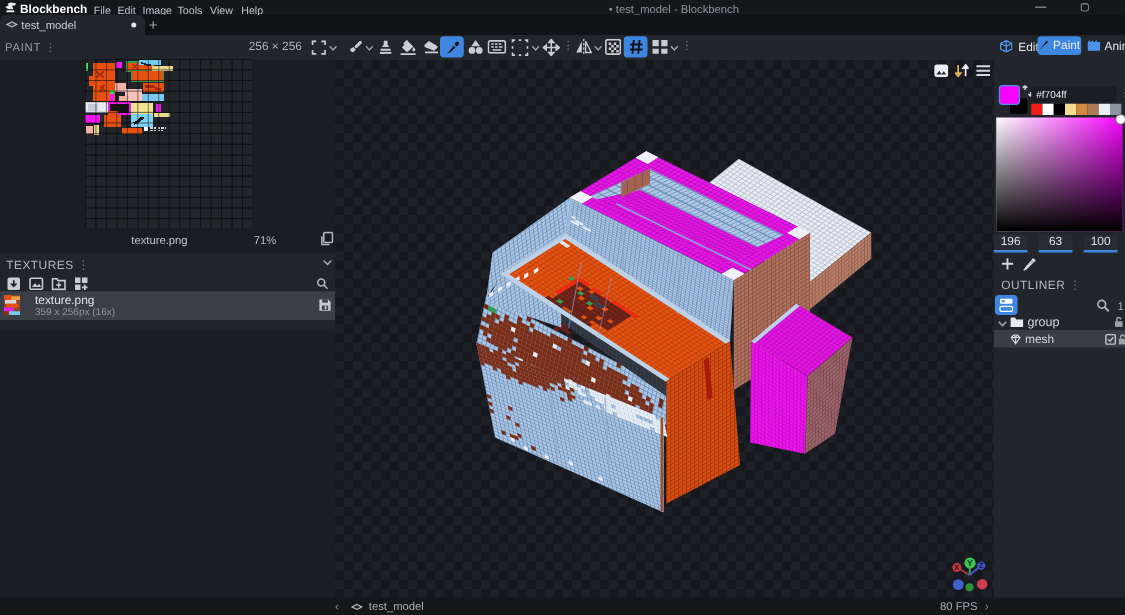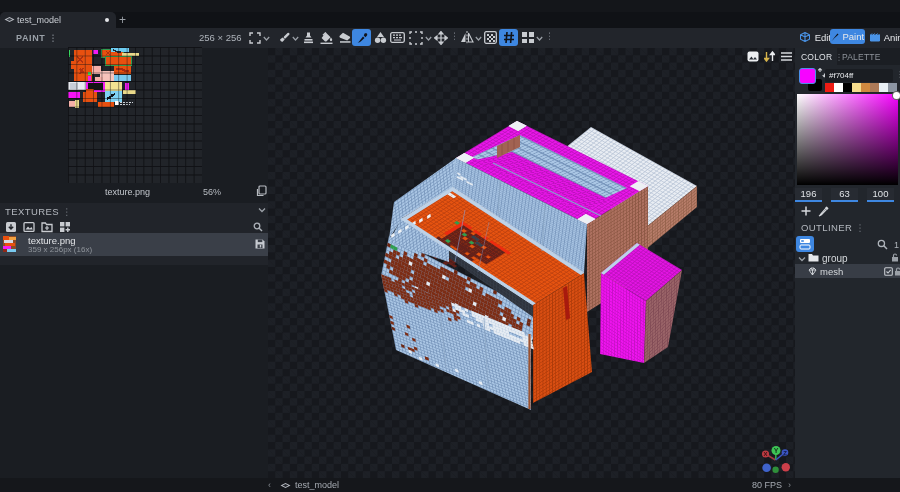--- a/index.html
+++ b/index.html
@@ -13,21 +13,21 @@
   #wintitle{position:absolute;left:487px;top:2px;color:#8f939a;font-size:9px;}
   .winbtn{position:absolute;top:0px;color:#c6c9ce;font-size:9px;}
   
   #tabbar{position:absolute;left:0;top:12px;width:900px;height:16px;background:#101216;}
   #tab1{position:absolute;left:0;top:0;width:116px;height:16px;background:#22252b;border-radius:5px 5px 0 0;}
   #tab1 .tname{position:absolute;left:17px;top:3px;font-size:9px;color:#c9cdd3;}
   #tab1 .dot{position:absolute;left:105px;top:6px;width:4px;height:4px;border-radius:50%;background:#e4e6e9;}
   #tabplus{position:absolute;left:119px;top:1px;color:#9ba0a7;font-size:12px;}
   
   #toolbar{position:absolute;left:0;top:28px;width:900px;height:20px;background:#22252b;}
-  #paintlbl{position:absolute;left:16px;top:5px;font-size:9px;color:#9aa0a8;letter-spacing:.6px;font-weight:bold;}
+  #paintlbl{position:absolute;left:4px;top:5px;font-size:9px;color:#9aa0a8;letter-spacing:.6px;}
   #size-lbl{position:absolute;left:199px;top:4px;font-size:9.5px;color:#aeb3ba;}
   .tbtn{position:absolute;top:2px;width:16px;height:16px;border-radius:3px;}
   .blue{background:#3e87e1;}
   .vdots{position:absolute;top:3px;color:#7d828a;font-size:9px;letter-spacing:0;}
   
   .mode{position:absolute;top:2px;height:16px;font-size:9.5px;color:#e6e8eb;white-space:nowrap;}
   
   #leftpanel{position:absolute;left:0;top:48px;width:268px;height:444px;background:#1a1d22;}
   #texcanvas{position:absolute;left:68px;top:-1px;width:134px;height:136px;}
   #texlabelrow{position:absolute;left:0;top:135px;width:268px;height:20px;color:#c2c6cc;font-size:9px;}
@@ -44,20 +44,36 @@
   .rp-tab{font-size:8.5px;letter-spacing:.2px;}
   #hexinput{position:absolute;left:30px;top:21px;width:68px;height:13px;background:#1a1d22;border-radius:2px;color:#e8eaed;font-family:Liberation Sans, sans-serif;font-size:8px;padding:2px 0 0 4px;}
   .numfield{position:absolute;top:140px;width:27px;height:14px;color:#dfe2e6;font-size:9.5px;text-align:center;border-bottom:2px solid #3e87e1;background:#272b32;}
   
   #statusbar{position:absolute;left:0;top:478px;width:900px;height:14px;background:#15171b;color:#9da2a9;font-size:9px;}
 </style>
 </head>
 <body>
 <div id="app">
 
+  <div id="menubar">
+    <svg class="abs" style="left:3px;top:1px" width="11" height="10" viewBox="0 0 11 10">
+        <path d="M1.2 4.5 L4 3.2 L3 2.2 L5.2 1 L9.8 1.6 L9 3.4 L6.5 3.6 L7.6 5.6 L7.2 6.4 L3.4 6.2 Z" fill="#e8eaec"></path>
+        <path d="M2.5 7.2 h5.5 l.8 1.6 h-7 z" fill="#e8eaec"></path>
+      </svg>
+    <span class="logo">Blockbench</span>
+    <span class="menu-item" style="left:75px">File</span>
+    <span class="menu-item" style="left:94px">Edit</span>
+    <span class="menu-item" style="left:114px">Image</span>
+    <span class="menu-item" style="left:142px">Tools</span>
+    <span class="menu-item" style="left:168px">View</span>
+    <span class="menu-item" style="left:193px">Help</span>
+    <span id="wintitle">• test_model - Blockbench</span>
+    <span class="winbtn" style="left:828px">—</span>
+    <span class="winbtn" style="left:864px;font-size:8px;top:1px">▢</span>
+  </div>
 
   <div id="tabbar">
     <div id="tab1">
       <svg class="abs" style="left:4px;top:4px" width="11" height="8" viewBox="0 0 11 8">
           <path d="M0.5 3.5 L5.5 1 L10.5 3.5 L5.5 6 Z" fill="#b9bdc3"></path>
           <path d="M2.5 3.5 L5.5 2 L8.5 3.5 L5.5 5 Z" fill="#3a3f47"></path>
         </svg>
       <span class="tname">test_model</span>
       <span class="dot"></span>
     </div>
@@ -214,21 +230,21 @@
         <rect x="0.5" y="53.8" width="6" height="6.4" fill="#f5b0a8"></rect>
         <rect x="6.9" y="53" width="4.4" height="8" fill="#ead98a"></rect>
         <rect x="29.6" y="55.4" width="16" height="5" fill="#e8500f"></rect>
         <rect x="47" y="54.2" width="3.5" height="3.5" fill="#ffffff"></rect>
         <path d="M52 55.5 h13 M52 57.5 h10" stroke="#cfd4da" stroke-width="1.2" stroke-dasharray="2 1"></path>
       </g>
       <rect width="134" height="136" fill="url(#texgridL)"></rect>
     </svg>
     <div id="texlabelrow">
       <span class="abs" style="left:105px;top:4px">texture.png</span>
-      <span class="abs" style="left:203px;top:4px;color:#b7bbc1">56%</span>
+      <span class="abs" style="left:203px;top:4px;color:#b7bbc1">71%</span>
       <svg class="abs" style="left:256px;top:2px" width="11" height="12" viewBox="0 0 11 12">
           <rect x="3" y="1" width="7" height="8" rx="1" fill="none" stroke="#b7bbc1" stroke-width="1.2"></rect>
           <path d="M1.5 4 v6.5 h6" fill="none" stroke="#b7bbc1" stroke-width="1.2"></path>
         </svg>
     </div>
     <div id="textures-h">
       <span class="abs" style="left:5px;top:3px;font-size:9.5px;color:#b4b8bf;letter-spacing:.4px">TEXTURES <span style="color:#70757d">⋮</span></span>
       <svg class="abs" style="left:258px;top:4px" width="8" height="6" viewBox="0 0 8 6">
           <path d="M1 1.5 L4 4.5 L7 1.5" stroke="#9ba0a7" stroke-width="1.3" fill="none"></path>
         </svg>
@@ -1224,25 +1240,20 @@
       <circle cx="29" cy="10.5" r="3.3" fill="#3b55c4"></circle>
         <text x="29" y="12.7" font-size="6" text-anchor="middle" fill="#101a40" font-weight="bold">Z</text>
       <circle cx="10.6" cy="25.7" r="4.3" fill="#3f63cc"></circle>
       <circle cx="19.6" cy="27.7" r="3.2" fill="#2f8f3a"></circle>
       <circle cx="29.8" cy="25.3" r="4.2" fill="#cc3f4a"></circle>
     </svg>
   </div>
 
   <div id="rightpanel">
 
-    <div class="abs" style="left:0;top:0;width:105px;height:17px;background:#1b1e23;">
-      <div class="abs" style="left:0;top:0;width:42px;height:17px;background:#22262c;"></div>
-      <span class="abs rp-tab" style="left:6px;top:4px;color:#dfe2e6">COLOR <span style="color:#70757d">⋮</span></span>
-      <span class="abs rp-tab" style="left:47px;top:4px;color:#8f949b">PALETTE</span>
-    </div>
 
     <div class="abs" style="left:13px;top:31px;width:14px;height:12px;background:#000;border-radius:2px;"></div>
     <div class="abs" style="left:4px;top:20px;width:17px;height:16px;background:#f704ff;border:1.5px solid #4a90e8;border-radius:3px;"></div>
     <svg class="abs" style="left:22px;top:19px" width="11" height="12" viewBox="0 0 11 12">
         <path d="M3 5 V1.5 M3 1.5 L1.2 3.3 M3 1.5 L4.8 3.3 M7.5 6.5 v3.5 M7.5 10 L5.7 8.2 M7.5 10 L9.3 8.2" stroke="#c9ccd1" stroke-width="1.2" fill="none"></path>
       </svg>
     <div id="hexinput">#f704ff</div>
     <span class="abs" style="left:101px;top:22px;font-size:8px;color:#7d828a">⋮</span>
     <div class="abs" style="left:30px;top:35px;width:72px;height:9px;">
       <span class="abs" style="left:0;width:9px;height:9px;background:#ee1c14"></span>

